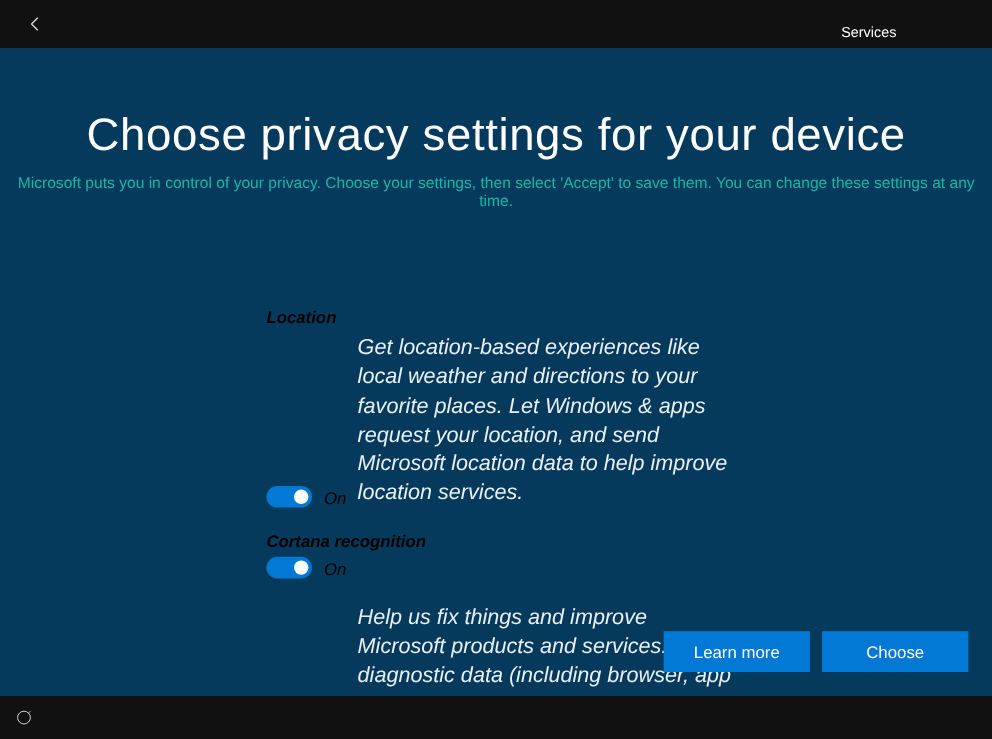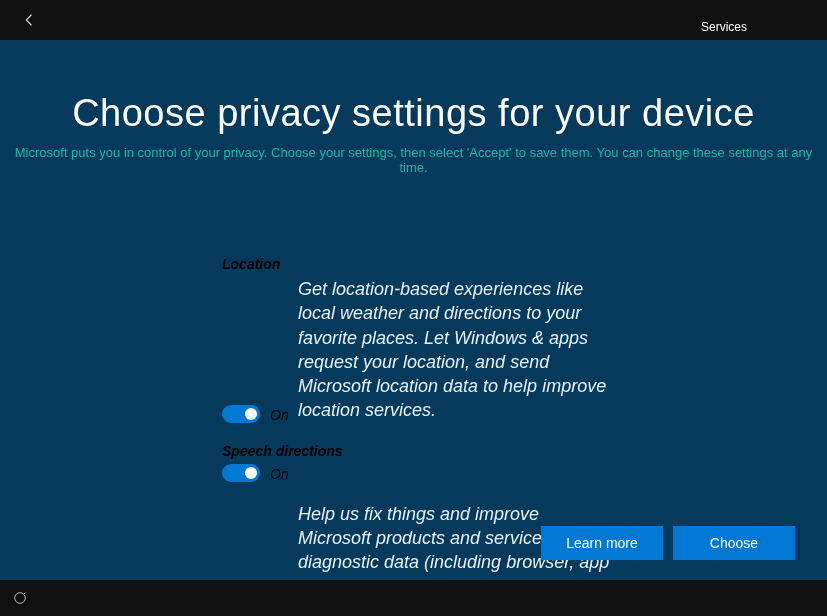--- a/index.html
+++ b/index.html
@@ -194,21 +194,21 @@
   .setting-desc {
     font-size: 18px;
     line-height: 1.35;
     color: #e8f0f6;
     margin-left: 0;
     font-weight: 400;
   }
   
   .btn-row {
     position: absolute;
-    right: 32px;
+    right: 20px;
     bottom: 20px;
     display: flex;
     gap: 10px;
   }
   .btn {
     width: 122px;
     height: 34px;
     background: #0f7ccf;
     background: #0078d4;
     color: #fff;
@@ -290,21 +290,21 @@
         <div class="setting-row">
           <div class="toggle">
             <div class="knob"></div>
           </div>
           <div class="toggle-state">On</div>
           <div class="setting-desc">Get location-based experiences like local weather and directions to your favorite places. Let Windows &amp; apps request your location, and send Microsoft location data to help improve location services.</div>
         </div>
       </div>
 
       <div class="setting">
-        <div class="setting-head">Speech directions</div>
+        <div class="setting-head">Cortana recognition</div>
         <div class="setting-row">
           <div class="toggle">
             <div class="knob"></div>
           </div>
           <div class="toggle-state">On</div>
         </div>
       </div>
 
       <div class="setting">
         <div class="setting-row">

